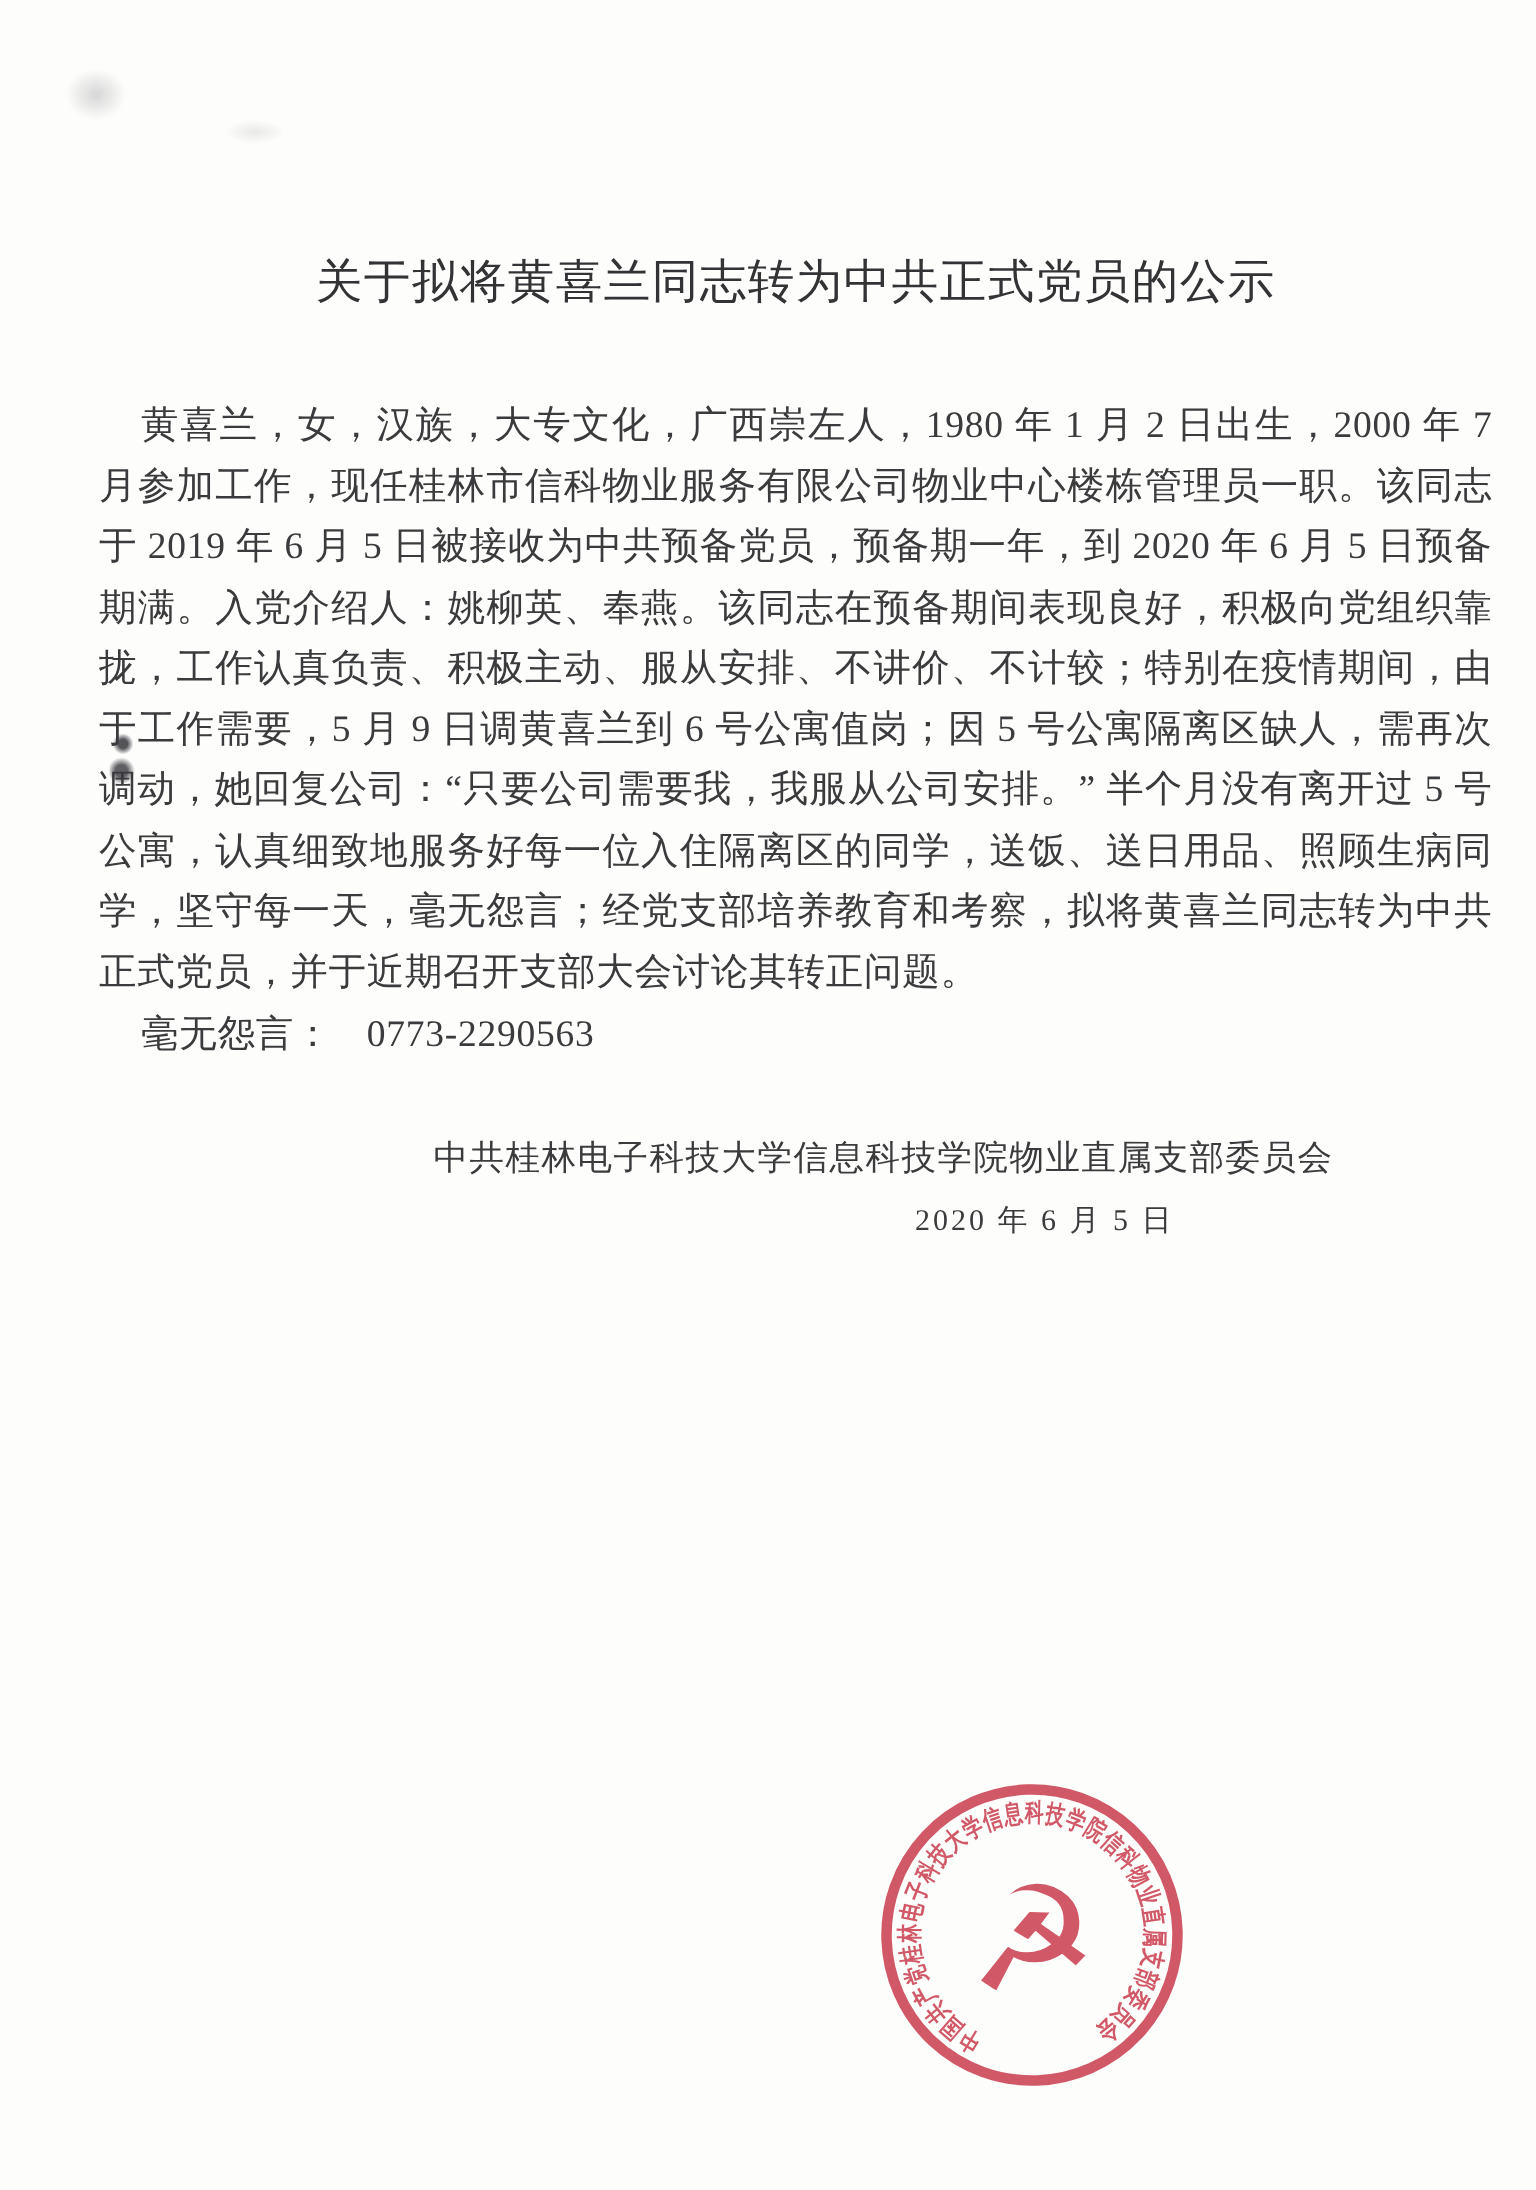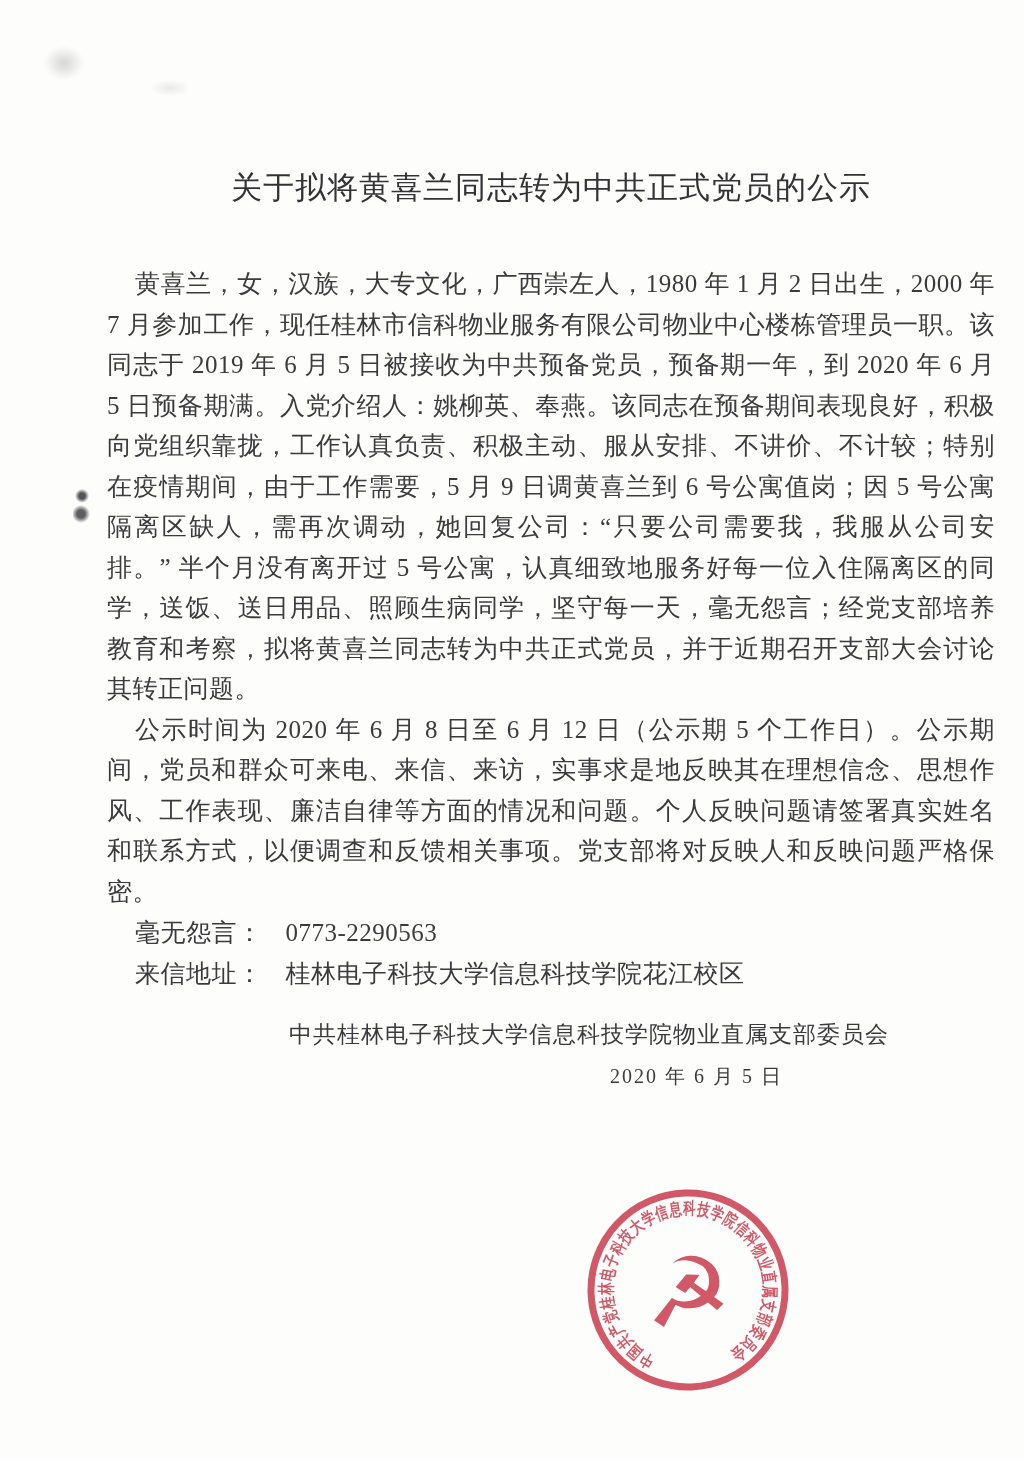--- a/index.html
+++ b/index.html
@@ -9,21 +9,21 @@
     height: 1460px;
     background: #fdfdfc;
     position: relative;
     overflow: hidden;
     font-family: "Liberation Serif", serif;
     color: #3b3b3d;
   }
   .page {
     position: absolute;
     inset: 0;
-    padding: 166px 29px 0 107px;
+    padding: 166px 29px 0 66px;
   }
   .doc-title {
     margin: 0 0 54px 0;
     font-size: 31px;
     font-weight: normal;
     text-align: center;
     letter-spacing: 1px;
     color: #333336;
     line-height: 44px;
   }
@@ -37,28 +37,29 @@
     margin: 0;
     text-indent: 28px;
   }
   .contact-line {
     padding-left: 28px;
     line-height: 41px;
     white-space: nowrap;
   }
   .contact-value { margin-left: 23px; }
   .signature-line {
-    margin-top: 24px;
+    margin-top: 46px;
     font-size: 23px;
     letter-spacing: 1px;
     text-align: right;
     padding-right: 106px;
     line-height: 34px;
     position: relative;
     z-index: 1;
+    font-family: Liberation Mono, monospace;
   }
   .date-line {
     font-size: 20px;
     text-align: right;
     padding-right: 212px;
     line-height: 36px;
     margin-top: 6px;
     letter-spacing: 2px;
     position: relative;
     z-index: 1;
@@ -107,27 +108,23 @@
 <div class="page">
 
   <div class="smudge-a"></div>
   <div class="smudge-b"></div>
   <div class="ink-mark"></div>
 
   <h1 class="doc-title">关于拟将黄喜兰同志转为中共正式党员的公示</h1>
 
   <div class="doc-body">
     <p>黄喜兰，女，汉族，大专文化，广西崇左人，1980 年 1 月 2 日出生，2000 年 7 月参加工作，现任桂林市信科物业服务有限公司物业中心楼栋管理员一职。该同志于 2019 年 6 月 5 日被接收为中共预备党员，预备期一年，到 2020 年 6 月 5 日预备期满。入党介绍人：姚柳英、奉燕。该同志在预备期间表现良好，积极向党组织靠拢，工作认真负责、积极主动、服从安排、不讲价、不计较；特别在疫情期间，由于工作需要，5 月 9 日调黄喜兰到 6 号公寓值岗；因 5 号公寓隔离区缺人，需再次调动，她回复公司：“只要公司需要我，我服从公司安排。” 半个月没有离开过 5 号公寓，认真细致地服务好每一位入住隔离区的同学，送饭、送日用品、照顾生病同学，坚守每一天，毫无怨言；经党支部培养教育和考察，拟将黄喜兰同志转为中共正式党员，并于近期召开支部大会讨论其转正问题。</p>
-    <p>公示时间为 2020 年 6 月 8 日至 6 月 12 日（公示期 5 个工作日）。公示期间，党员和群众可来电、来信、来访，实事求是地反映其在理想信念、思想作风、工作表现、廉洁自律等方面的情况和问题。个人反映问题请签署真实姓名和联系方式，以便调查和反馈相关事项。党支部将对反映人和反映问题严格保密。</p>
 
     <div class="contact-line">
       <span class="contact-label">毫无怨言：</span><span class="contact-value">0773-2290563</span>
-    </div>
-    <div class="contact-line">
-      <span class="contact-label">来信地址：</span><span class="contact-value">桂林电子科技大学信息科技学院花江校区</span>
     </div>
 
     <div class="signature-line">中共桂林电子科技大学信息科技学院物业直属支部委员会</div>
     <div class="date-line">2020 年 6 月 5 日</div>
   </div>
 
   <svg class="stamp" viewBox="0 0 210 210">
     <circle cx="105" cy="105" r="97" fill="none" stroke-width="7" stroke="#cc3b4d"></circle>
     <path id="sealTextPath" d="M 69.3 172.1 A 76 76 0 1 1 140.7 172.1" fill="none"></path>
     <text class="ring-text" fill="#cc3b4d">

